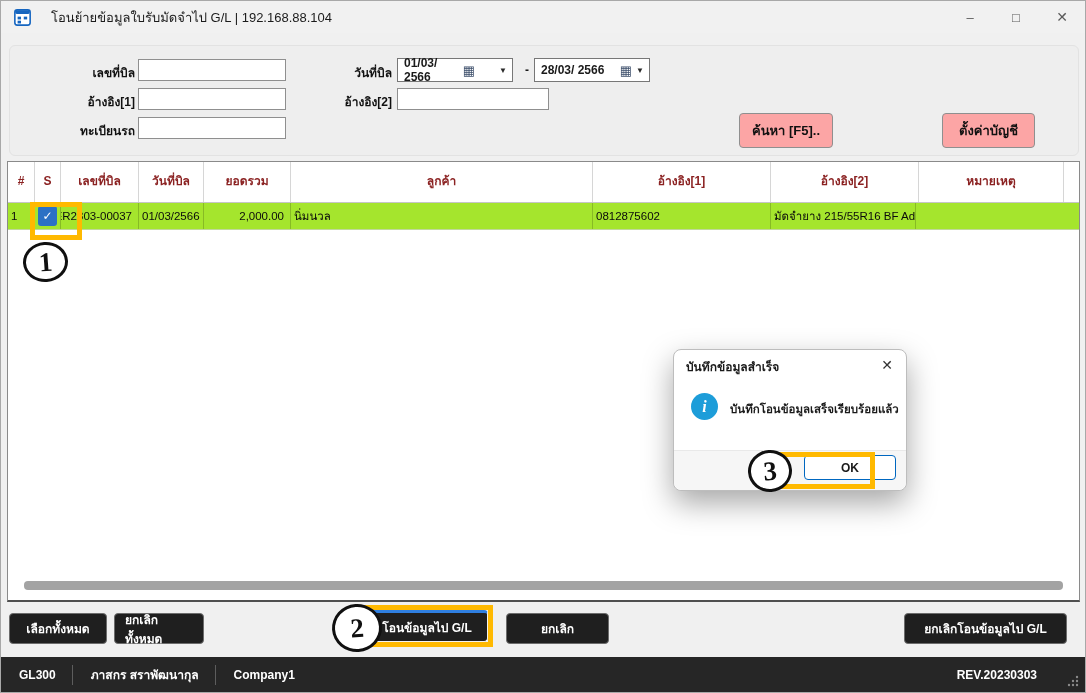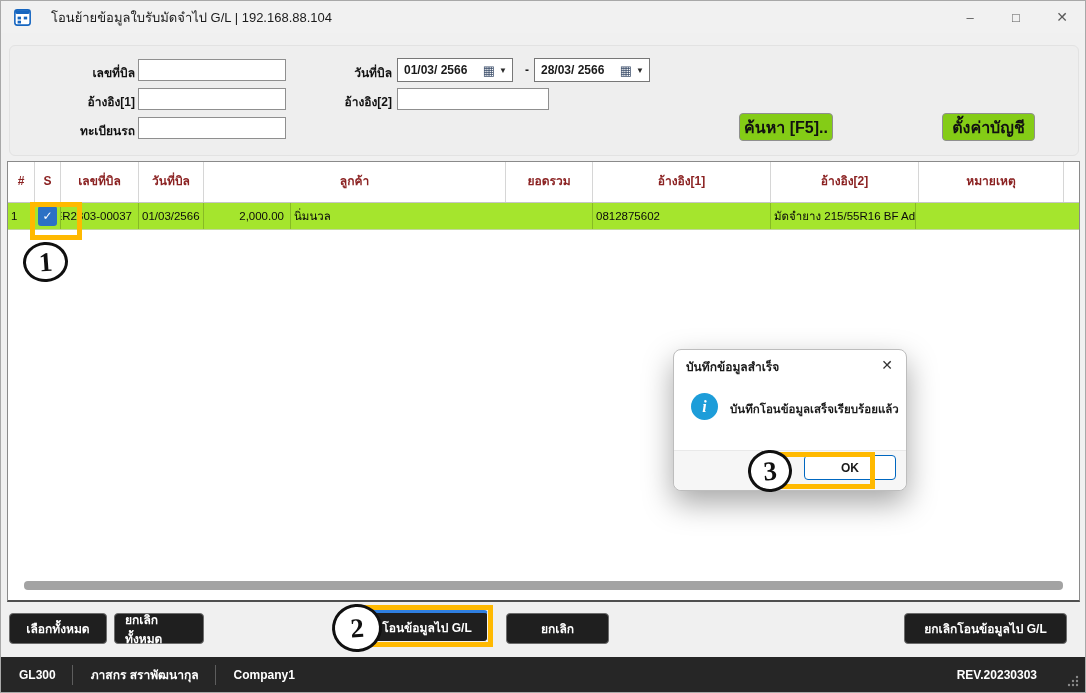--- a/index.html
+++ b/index.html
@@ -22,21 +22,21 @@
 
   
   .filter-panel { position:absolute; left:8px; top:44px; width:1070px; height:111px; background:#eeeeee; border:1px solid #e2e2e2; border-radius:6px; }
   .lbl { position:absolute; width:92px; text-align:right; font-weight:600; color:#111; }
   .inp { position:absolute; height:22px; background:#fff; border:1px solid #8f8f8f; }
   .datebox { position:absolute; height:24px; background:#fff; border:1px solid #777; display:flex; align-items:center; padding:0 5px 0 6px; }
   .datebox .dtext { flex:1; font-weight:600; }
   .cal-icon { color:#3d4f6b; font-size:13px; margin-right:4px; }
   .dd-arrow { color:#2a2a2a; font-size:8px; }
   .date-sep { position:absolute; font-weight:700; }
-  .fbtn { position:absolute; height:28px; background:#84cc16; border:1px solid #8f8f8f; border-radius:4px; display:flex; align-items:center; justify-content:center; font-weight:700; font-size:16px; color:#111; }
+  .fbtn { position:absolute; height:35px; background:#fca5a5; border:1px solid #8f8f8f; border-radius:4px; display:flex; align-items:center; justify-content:center; font-weight:700; font-size:13px; color:#111; }
 
   
   .grid { position:absolute; left:6px; top:160px; width:1073px; height:441px; background:#fff; border:1px solid #8a8a8a; border-bottom:2px solid #4f4f4f; }
   .ghead { display:flex; height:41px; border-bottom:1px solid #c6c6c6; }
   .hc { border-right:1px solid #d6d6d6; color:var(--header-text-red,#8b2222); display:flex; align-items:center; justify-content:center; text-align:center; font-weight:600; line-height:1.15; overflow:hidden; overflow-wrap:anywhere; padding:0 2px; }
   .grow { display:flex; height:27px; background:var(--row-green,#a5e52d); border-bottom:1px solid #c0d89a; }
   .rc { border-right:1px solid rgba(0,0,0,.18); display:flex; align-items:center; overflow:hidden; white-space:nowrap; padding:0 3px; font-size:11.5px; color:#0b0b0b; }
   .c0{width:27px;} .c1{width:26px;} .c2{width:78px;} .c3{width:65px;} .c4{width:87px;}
   .c5{width:302px;} .c6{width:178px;} .c7{width:148px;} .c8{width:145px;} .c9{flex:1; border-right:none;}
   .rc.right { justify-content:flex-end; padding-right:6px; }
@@ -100,21 +100,21 @@
   <span class="lbl" style="left:33px; top:17px;">เลขที่บิล</span>
   <input class="inp" style="left: 128px; top: 13px; width: 148px;">
 
   <span class="lbl" style="left:33px; top:46px;">อ้างอิง[1]</span>
   <input class="inp" style="left: 128px; top: 42px; width: 148px;">
 
   <span class="lbl" style="left:33px; top:75px;">ทะเบียนรถ</span>
   <input class="inp" style="left: 128px; top: 71px; width: 148px;">
 
   <span class="lbl" style="left:290px; top:17px;">วันที่บิล</span>
-  <div class="datebox" style="left:387px; top:12px; width:116px;">
+  <div class="datebox" style="left:387px; top:12px; width:116px;gap:20px;">
     <span class="dtext">01/03/ 2566</span>
     <span class="cal-icon">▦</span>
     <span class="dd-arrow">▼</span>
   </div>
   <span class="date-sep" style="left:515px; top:17px;">-</span>
   <div class="datebox" style="left:524px; top:12px; width:116px;">
     <span class="dtext">28/03/ 2566</span>
     <span class="cal-icon">▦</span>
     <span class="dd-arrow">▼</span>
   </div>
@@ -126,22 +126,22 @@
   <div class="fbtn" style="left:796px; top:67px; width:87px;margin-top:48px;">เคลียร์</div>
   <div class="fbtn" style="left:932px; top:67px; width:93px;">ตั้งค่าบัญชี</div>
 </div>
 
 <div class="grid">
   <div class="ghead">
     <div class="hc c0">#</div>
     <div class="hc c1">S</div>
     <div class="hc c2">เลขที่บิล</div>
     <div class="hc c3">วันที่บิล</div>
+    <div class="hc c4">ยอดรวม</div>
     <div class="hc c5">ลูกค้า</div>
-    <div class="hc c4">ยอดรวม</div>
     <div class="hc c6">อ้างอิง[1]</div>
     <div class="hc c7">อ้างอิง[2]</div>
     <div class="hc c8">หมายเหตุ</div>
     <div class="hc c9"></div>
   </div>
   <div class="grow">
     <div class="rc c0">1</div>
     <div class="rc c1">
       <span class="cb">
           <span>✓</span>

